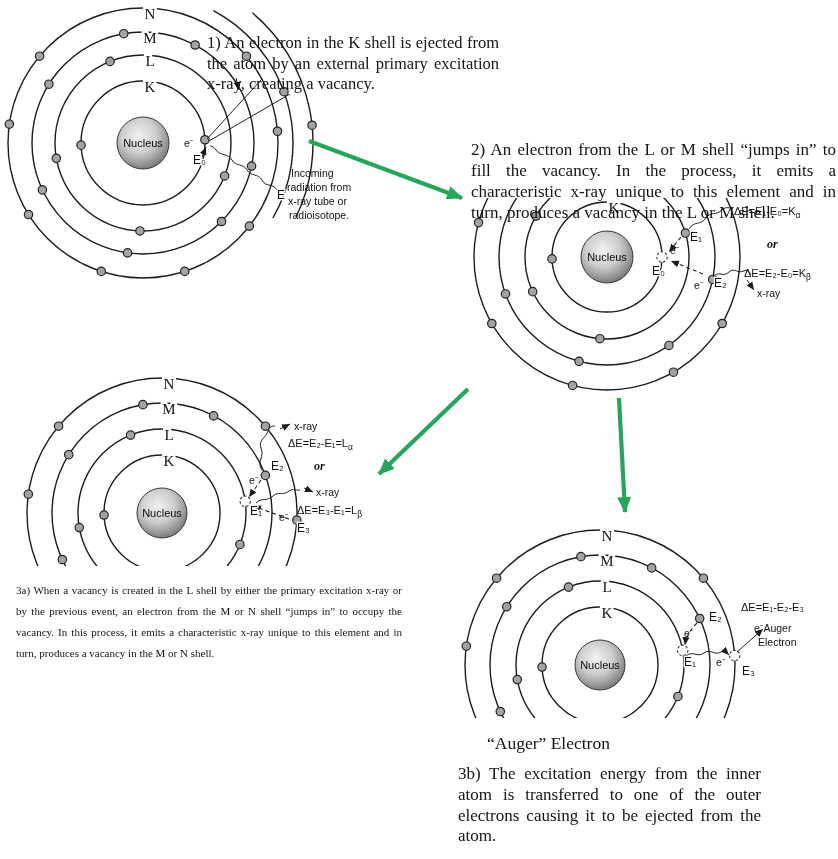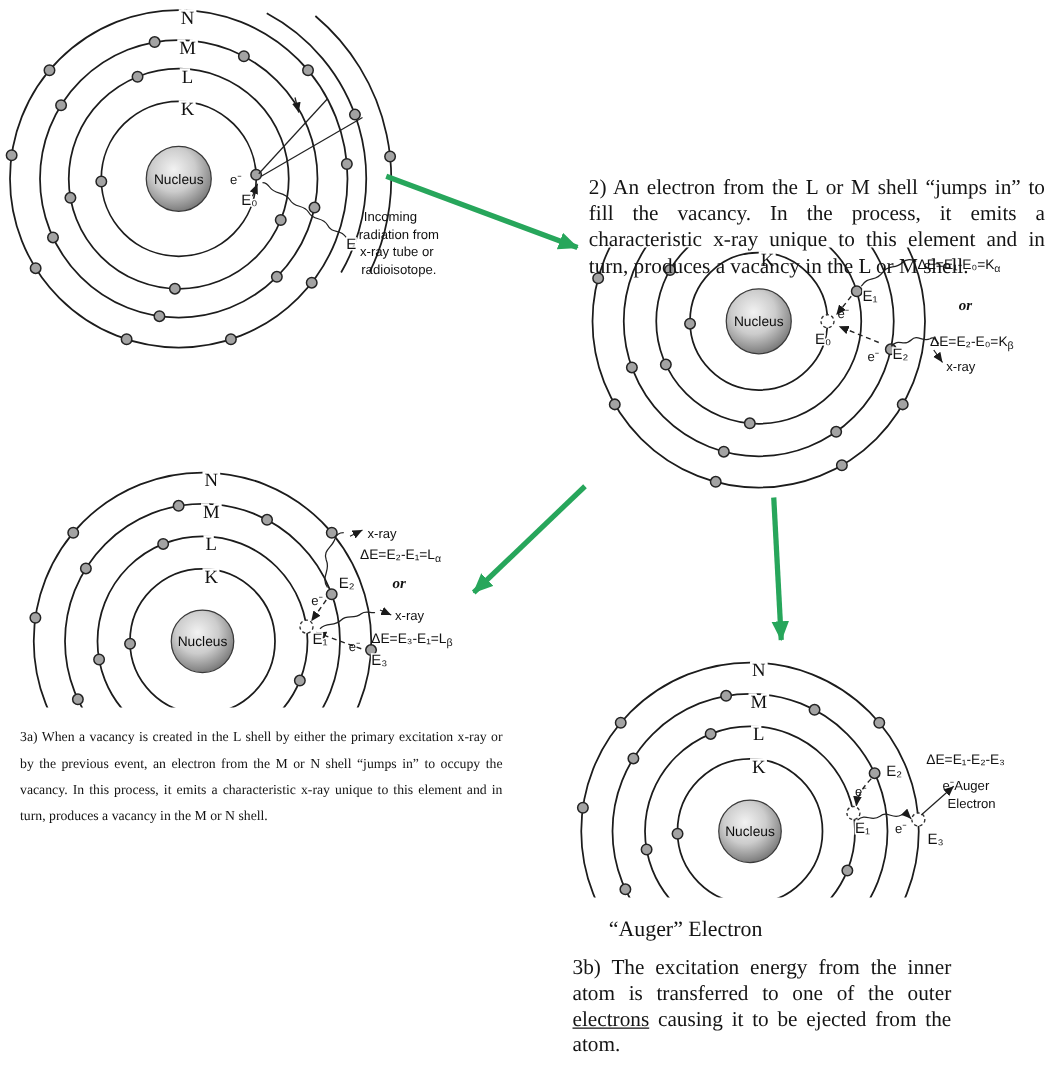--- a/index.html
+++ b/index.html
@@ -5,21 +5,21 @@
   html,body{margin:0;padding:0;background:#ffffff;}
   #page{position:relative;width:838px;height:859px;background:#fff;overflow:hidden;
         font-family:"Liberation Serif", serif;color:#141414;}
   #diagram{position:absolute;left:0;top:0;}
   .txt{position:absolute;text-align:justify;color:#141414;}
   #step1{left:207px;top:33px;width:292px;font-size:16.5px;line-height:20.5px;}
   #step2{left:471px;top:116px;width:365px;font-size:17px;line-height:20.9px;margin-top:24px;}
   #step3a{left:16px;top:580px;width:386px;font-size:11px;line-height:21px;}
   #augerHeading{position:absolute;left:487px;top:733px;font-size:17.5px;font-weight:normal;text-align:left;}
   #step3b{left:458px;top:764px;width:303px;font-size:17px;line-height:20.8px;}
-  .u{text-decoration:underline;}
+  .u{}
   
   .shell{fill:none;stroke:#1c1c1c;stroke-width:1.4;}
   .thin{fill:none;stroke:#222;stroke-width:1;}
   .squiggle{fill:none;stroke:#222;stroke-width:1;}
   .dashedline{fill:none;stroke:#222;stroke-width:1.1;stroke-dasharray:4 3;}
   .electron{fill:#a3a3a3;stroke:#232323;stroke-width:1.2;}
   .vacancy{fill:#ffffff;stroke:#333;stroke-width:1.1;stroke-dasharray:2.5 2;}
   .nucleus{stroke:#3a3a3a;stroke-width:1;}
   text{fill:#111;}
   .shell-label{font:15px "Liberation Serif", serif;text-anchor:middle;paint-order:stroke;stroke:#fff;stroke-width:4px;}
@@ -239,17 +239,18 @@
         <text x="741" y="611" class="formula">ΔE=E₁-E₂-E₃</text>
         <text x="754" y="632" class="small">e⁻Auger</text>
         <text x="758" y="646" class="small">Electron</text>
       </g>
       <g>
         <line x1="309" y1="141" x2="462" y2="198" stroke="#27a65b" stroke-width="4.2" marker-end="url(#mArrG)"></line>
         <line x1="468" y1="389" x2="379" y2="474" stroke="#27a65b" stroke-width="4.2" marker-end="url(#mArrG)"></line>
         <line x1="619" y1="398" x2="625" y2="512" stroke="#27a65b" stroke-width="4.2" marker-end="url(#mArrG)"></line>
       </g>
     </svg>
+  <div class="txt" id="step1">1)  An electron in the K shell is ejected from the atom by an external primary excitation x-ray, creating a vacancy.</div>
   <div class="txt" id="step2">2)  An electron from the L or M shell “jumps in” to fill the vacancy.  In the process, it emits a characteristic x-ray unique to this element and in turn, produces a vacancy in the L or M shell.</div>
   <div class="txt" id="step3a">3a) When a vacancy is created in the L shell by either the primary excitation x-ray or by the previous event, an electron from the M or N shell “jumps in” to occupy the vacancy.  In this process, it emits a characteristic x-ray unique to this element and in turn, produces a vacancy in the M or N shell.</div>
   <div id="augerHeading">“Auger” Electron</div>
   <div class="txt" id="step3b"><span>3b) The excitation energy from the inner atom is transferred to one of the outer </span><span class="u">electrons</span><span> causing it to be ejected from the atom.</span></div>
 </div>
 
 </body></html>

